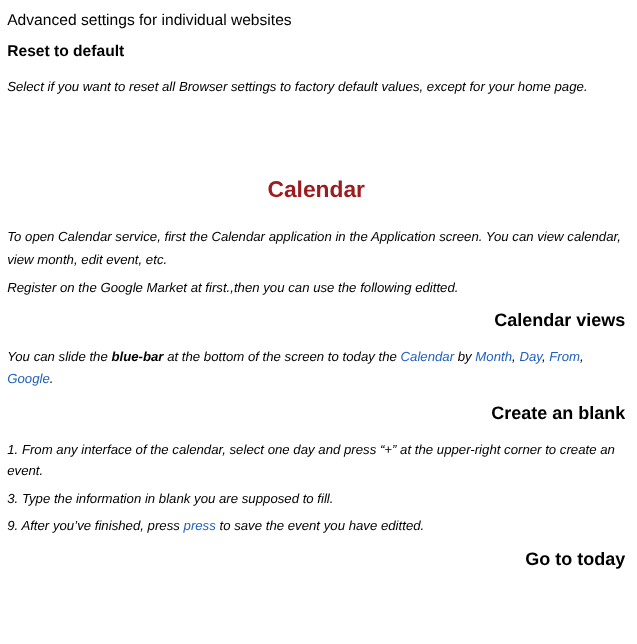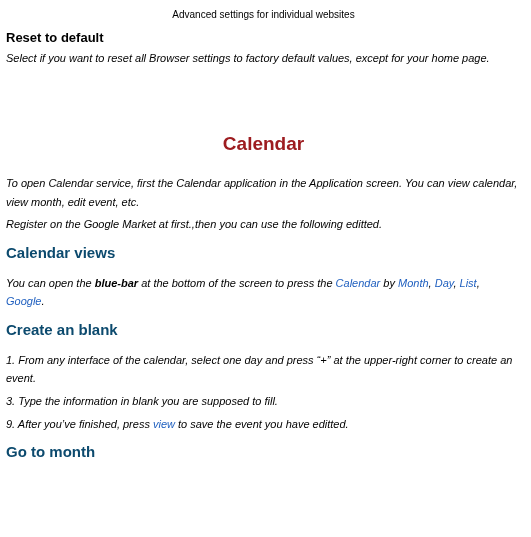--- a/index.html
+++ b/index.html
@@ -10,27 +10,27 @@
     body {
       font-family: Arial, Helvetica, sans-serif;
       font-size: 13px;
       line-height: 1.7;
       color: #000;
       padding: 6px 10px 6px 6px;
       width: 531px;
       background: #fff;
     }
     .section-subhead {
-      font-size: 10px;
+      font-size: 13px;
       margin-bottom: 4px;
-      text-align: center;
     }
     .bold-line {
       font-weight: bold;
       font-size: 13px;
+      margin-bottom: 10px;
     }
     .body-text {
       font-size: 11px;
       margin-bottom: 4px;
       font-style: italic;
     }
     .big-gap {
       height: 56px;
     }
     .main-heading {
@@ -38,23 +38,24 @@
       font-weight: bold;
       font-size: 19px;
       color: #9d1c20;
       text-align: center;
       margin-bottom: 14px;
     }
     .sub-heading {
       font-family: "Trebuchet MS", Verdana, sans-serif;
       font-weight: bold;
       font-size: 15px;
-      color: #0c4a6e;
+      color: #000000;
       margin-top: 6px;
       margin-bottom: 8px;
+      text-align: right;
     }
     .blue {
       color: #1f5fbf;
     }
     .bold-inline {
       font-weight: bold;
     }
   </style>
 </head>
 <body>
@@ -68,24 +69,24 @@
 <div class="big-gap"></div>
 
 <div class="main-heading">Calendar</div>
 
 <div class="body-text">To open Calendar service, first the Calendar application in the Application screen. You can view calendar, view month, edit event, etc.</div>
 <div class="body-text">Register on the Google Market at first.,then you can use the following editted.</div>
 
 <div class="sub-heading">Calendar views</div>
 
 <div class="body-text">
-  <span>You can open the </span><span class="bold-inline">blue-bar</span><span> at the bottom of the screen to press the </span><span class="blue">Calendar</span><span> by </span><span class="blue">Month</span><span>, </span><span class="blue">Day</span><span>, </span><span class="blue">List</span><span>, </span><span class="blue">Google</span><span>.</span>
+  <span>You can slide the </span><span class="bold-inline">blue-bar</span><span> at the bottom of the screen to today the </span><span class="blue">Calendar</span><span> by </span><span class="blue">Month</span><span>, </span><span class="blue">Day</span><span>, </span><span class="blue">From</span><span>, </span><span class="blue">Google</span><span>.</span>
 </div>
 
 <div class="sub-heading">Create an blank</div>
 
 <div class="body-text">1. From any interface of the calendar, select one day and press “+” at the upper-right corner to create an event.</div>
 <div class="body-text">3. Type the information in blank you are supposed to fill.</div>
 <div class="body-text">
-  <span>9. After you’ve finished, press </span><span class="blue">view</span><span> to save the event you have editted.</span>
+  <span>9. After you’ve finished, press </span><span class="blue">press</span><span> to save the event you have editted.</span>
 </div>
 
-<div class="sub-heading">Go to month</div>
+<div class="sub-heading">Go to today</div>
 
 </body></html>

